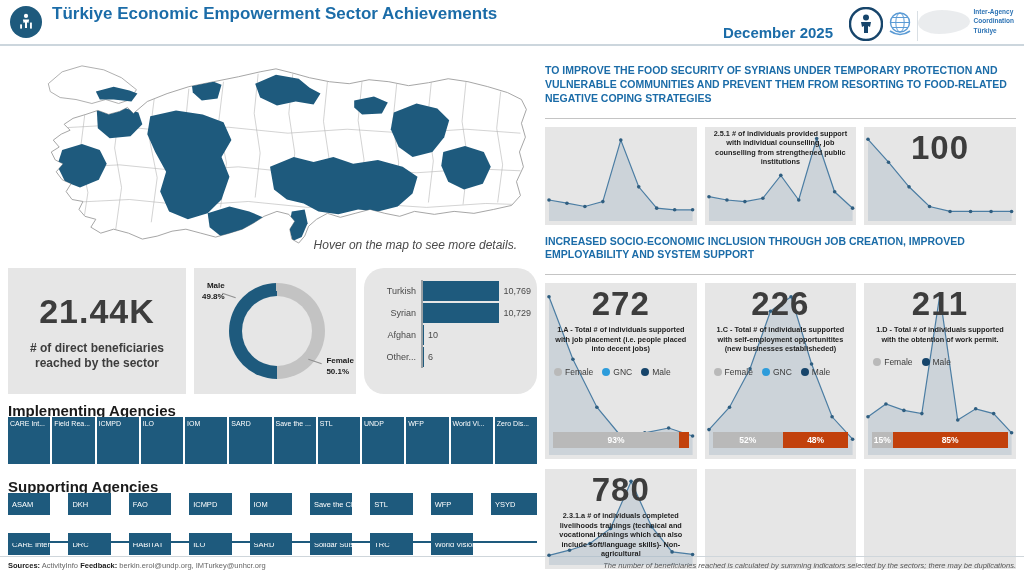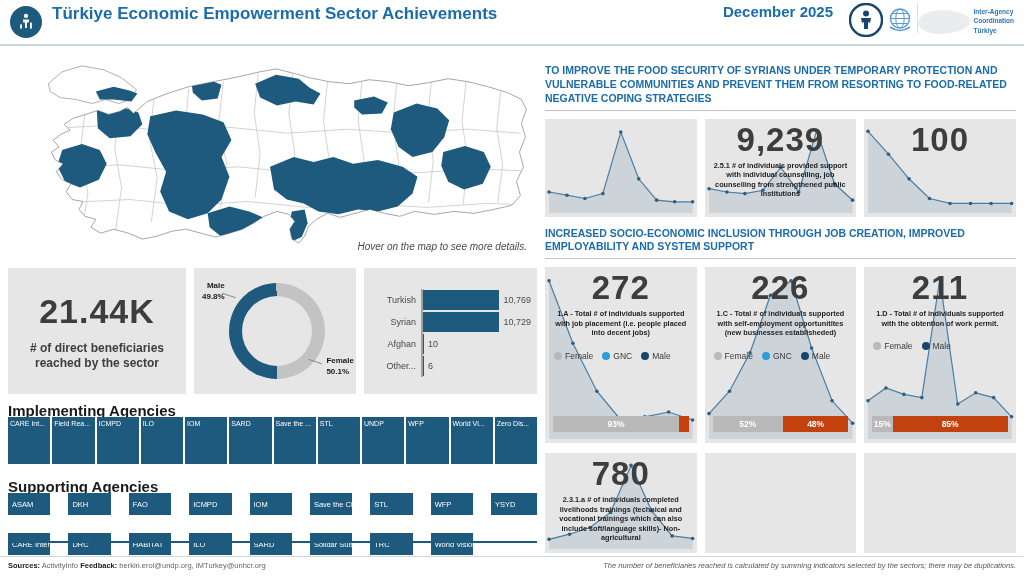--- a/index.html
+++ b/index.html
@@ -4,66 +4,66 @@
 <style>
   html,body{margin:0;padding:0;background:#fff;}
   .page{position:relative;width:1024px;height:584px;background:#fff;overflow:hidden;
         font-family:"Liberation Sans",sans-serif;}
   
   .hdr{position:absolute;top:0;left:0;width:1024px;height:46px;display:flex;align-items:center;
        padding:0 10px;box-sizing:border-box;border-bottom:2px solid #ccd6dd;background:#fff;}
   .logo-circle{width:32px;height:32px;border-radius:50%;background:#1E5A7D;display:flex;
        align-items:center;justify-content:center;flex:0 0 auto;}
   .hdr h1{font-size:17px;font-weight:bold;color:#1B6CA8;margin:0 0 16px 10px;white-space:nowrap;}
-  .hdr-right{margin-left:auto;display:flex;align-items:flex-start;}
+  .hdr-right{margin-left:auto;display:flex;align-items:flex-end;}
   .hdr-date{font-size:15px;font-weight:bold;color:#1B6CA8;margin-right:16px;}
   .round-logo{width:34px;height:34px;}
   .ia-sep{width:1px;height:30px;background:#d9dfe4;}
   .ia-block{position:relative;width:96px;height:38px;}
   .ia-map{position:absolute;left:0;top:7px;width:52px;height:24px;background:#e8eaec;opacity:.9;
           border-radius:46% 54% 60% 40%/55% 48% 52% 45%;}
   .ia-text{position:absolute;right:0;top:4px;font-size:6.5px;line-height:1.45;color:#2e74b5;font-weight:bold;}
   
   .map-panel{position:absolute;left:8px;top:54px;width:529px;height:206px;}
-  .map-caption{position:absolute;right:10px;bottom:8px;font-size:10px;font-style:italic;color:#4a4a4a;}
+  .map-caption{position:absolute;right:20px;bottom:8px;font-size:12px;font-style:italic;color:#4a4a4a;}
   .stats-row{position:absolute;left:8px;top:268px;width:529px;height:126px;display:flex;gap:8px;}
   .card{background:#e6e6e6;box-sizing:border-box;}
   .kpi-card{width:178px;display:flex;flex-direction:column;align-items:center;justify-content:center;text-align:center;}
   .kpi-value{font-size:34px;font-weight:bold;color:#3d3d3d;letter-spacing:1px;}
   .kpi-label{font-size:12px;font-weight:bold;color:#3d3d3d;margin-top:10px;line-height:1.25;padding:0 16px;}
   .donut-card{width:162px;position:relative;}
   .donut{position:absolute;left:35px;top:15px;width:96px;height:96px;border-radius:50%;}
   .donut::after{content:"";position:absolute;inset:13px;border-radius:50%;background:#e6e6e6;}
   .donut-label{position:absolute;font-size:8px;font-weight:bold;color:#1a1a1a;line-height:1.35;z-index:2;}
   .lbl-male{left:8px;top:13px;text-align:right;}
   .lbl-female{right:2px;bottom:16px;text-align:left;}
   .lead{position:absolute;height:1px;background:#8f8f8f;z-index:1;}
   .lead-m{left:28px;top:27px;width:14px;transform:rotate(18deg);}
   .lead-f{right:34px;bottom:32px;width:14px;transform:rotate(18deg);}
-  .bars-card{width:173px;padding:12px 6px 8px 8px;display:flex;flex-direction:column;justify-content:center;}
+  .bars-card{width:173px;padding:12px 6px 8px 8px;display:flex;flex-direction:column;justify-content:flex-start;border-radius:20px;}
   .nrow{display:flex;align-items:center;height:22px;}
   .nlabel{width:44px;text-align:right;font-size:9px;color:#4a4a4a;margin-right:5px;flex:0 0 auto;}
   .ntrack{flex:1;border-left:2px solid #9aa0a4;height:100%;display:flex;align-items:center;}
   .nbar{height:20px;background:#1E5A7D;min-width:1px;}
   .nval{font-size:9px;color:#4a4a4a;margin-left:4px;white-space:nowrap;}
   .sec-label{position:absolute;left:8px;font-size:15px;font-weight:bold;color:#1a1a1a;}
   .impl-grid{position:absolute;left:8px;top:417px;width:529px;display:grid;
              grid-template-columns:repeat(12,1fr);gap:2px;}
   .tile{background:#1E5A7D;color:#fff;font-size:7px;padding:3px 2px;height:47px;box-sizing:border-box;
         overflow:hidden;white-space:nowrap;}
   .supp-grid{position:absolute;left:8px;top:493px;width:529px;display:grid;
              grid-template-columns:repeat(8,1fr) 46px;gap:18px;}
   .stile{background:#1E5A7D;color:#fff;font-size:7.5px;height:22px;display:flex;align-items:center;
          padding-left:4px;box-sizing:border-box;overflow:hidden;white-space:nowrap;}
   .stile.empty{background:transparent;}
   .blue-line{position:absolute;left:8px;top:541px;width:529px;height:2px;background:#1E5A7D;}
   
   .right{position:absolute;left:545px;top:64px;width:471px;}
   .section-title{font-size:10.5px;font-weight:bold;color:#1B6CA8;line-height:1.32;margin:0 0 8px 0;
-                 border-bottom:1px solid #c4c4c4;padding-bottom:4px;}
+                 border-bottom:1px solid #c4c4c4;padding-bottom:12px;}
   .cards-row{display:flex;gap:8px;margin-bottom:10px;}
   .stat-card{position:relative;width:151.6px;background:#e6e6e6;overflow:hidden;flex:0 0 auto;box-sizing:border-box;}
   .row1 .stat-card{height:98px;}
   .row2 .stat-card{height:176px;display:flex;flex-direction:column;}
   .row3 .stat-card{height:100px;}
   .stat-value{position:relative;z-index:2;text-align:center;font-size:33px;font-weight:bold;
               color:#3d3d3d;margin-top:2px;letter-spacing:1px;}
   .stat-desc{position:relative;z-index:2;font-size:7.3px;font-weight:bold;color:#1f1f1f;text-align:center;
              line-height:1.3;padding:2px 7px 0 7px;}
   .spark{position:absolute;inset:0;z-index:1;pointer-events:none;}
@@ -291,21 +291,20 @@
               <circle cx="4" cy="69.68" r="1.8" fill="#2f5e80"></circle>
               <circle cx="21.94921875" cy="72.96000000000001" r="1.8" fill="#2f5e80"></circle>
               <circle cx="39.8984375" cy="74.6" r="1.8" fill="#2f5e80"></circle>
               <circle cx="57.84765625" cy="71.32" r="1.8" fill="#2f5e80"></circle>
               <circle cx="75.796875" cy="48.36" r="1.8" fill="#2f5e80"></circle>
               <circle cx="93.74609375" cy="72.96000000000001" r="1.8" fill="#2f5e80"></circle>
               <circle cx="111.6953125" cy="11.460000000000008" r="1.8" fill="#2f5e80"></circle>
               <circle cx="129.64453125" cy="64.75999999999999" r="1.8" fill="#2f5e80"></circle>
               <circle cx="147.59375" cy="81.16" r="1.8" fill="#2f5e80"></circle>
             </svg></div>
-        <div class="stat-value">9,239</div>
         <div class="stat-desc">2.5.1 # of individuals provided support with individual counselling, job counselling from strengthened public institutions</div>
       </div>
       <div class="stat-card">
         <div class="spark"><svg width="151.59375" height="98">
               <path d="M4.0,12.3 L 24.5,35.2 L 45.0,59.8 L 65.5,79.5 L 86.1,84.4 L 106.6,84.4 L 127.1,84.4 L 147.6,84.4 L 147.6,94 L 4.0,94 Z" fill="rgba(70,110,148,0.16)"></path>
               <path d="M4.0,12.3 L 24.5,35.2 L 45.0,59.8 L 65.5,79.5 L 86.1,84.4 L 106.6,84.4 L 127.1,84.4 L 147.6,84.4" fill="none" stroke="#4b7da3" stroke-width="1.2"></path>
               <circle cx="4" cy="12.280000000000001" r="1.8" fill="#2f5e80"></circle>
               <circle cx="24.513392857142858" cy="35.239999999999995" r="1.8" fill="#2f5e80"></circle>
               <circle cx="45.026785714285715" cy="59.84" r="1.8" fill="#2f5e80"></circle>
               <circle cx="65.54017857142857" cy="79.52" r="1.8" fill="#2f5e80"></circle>

